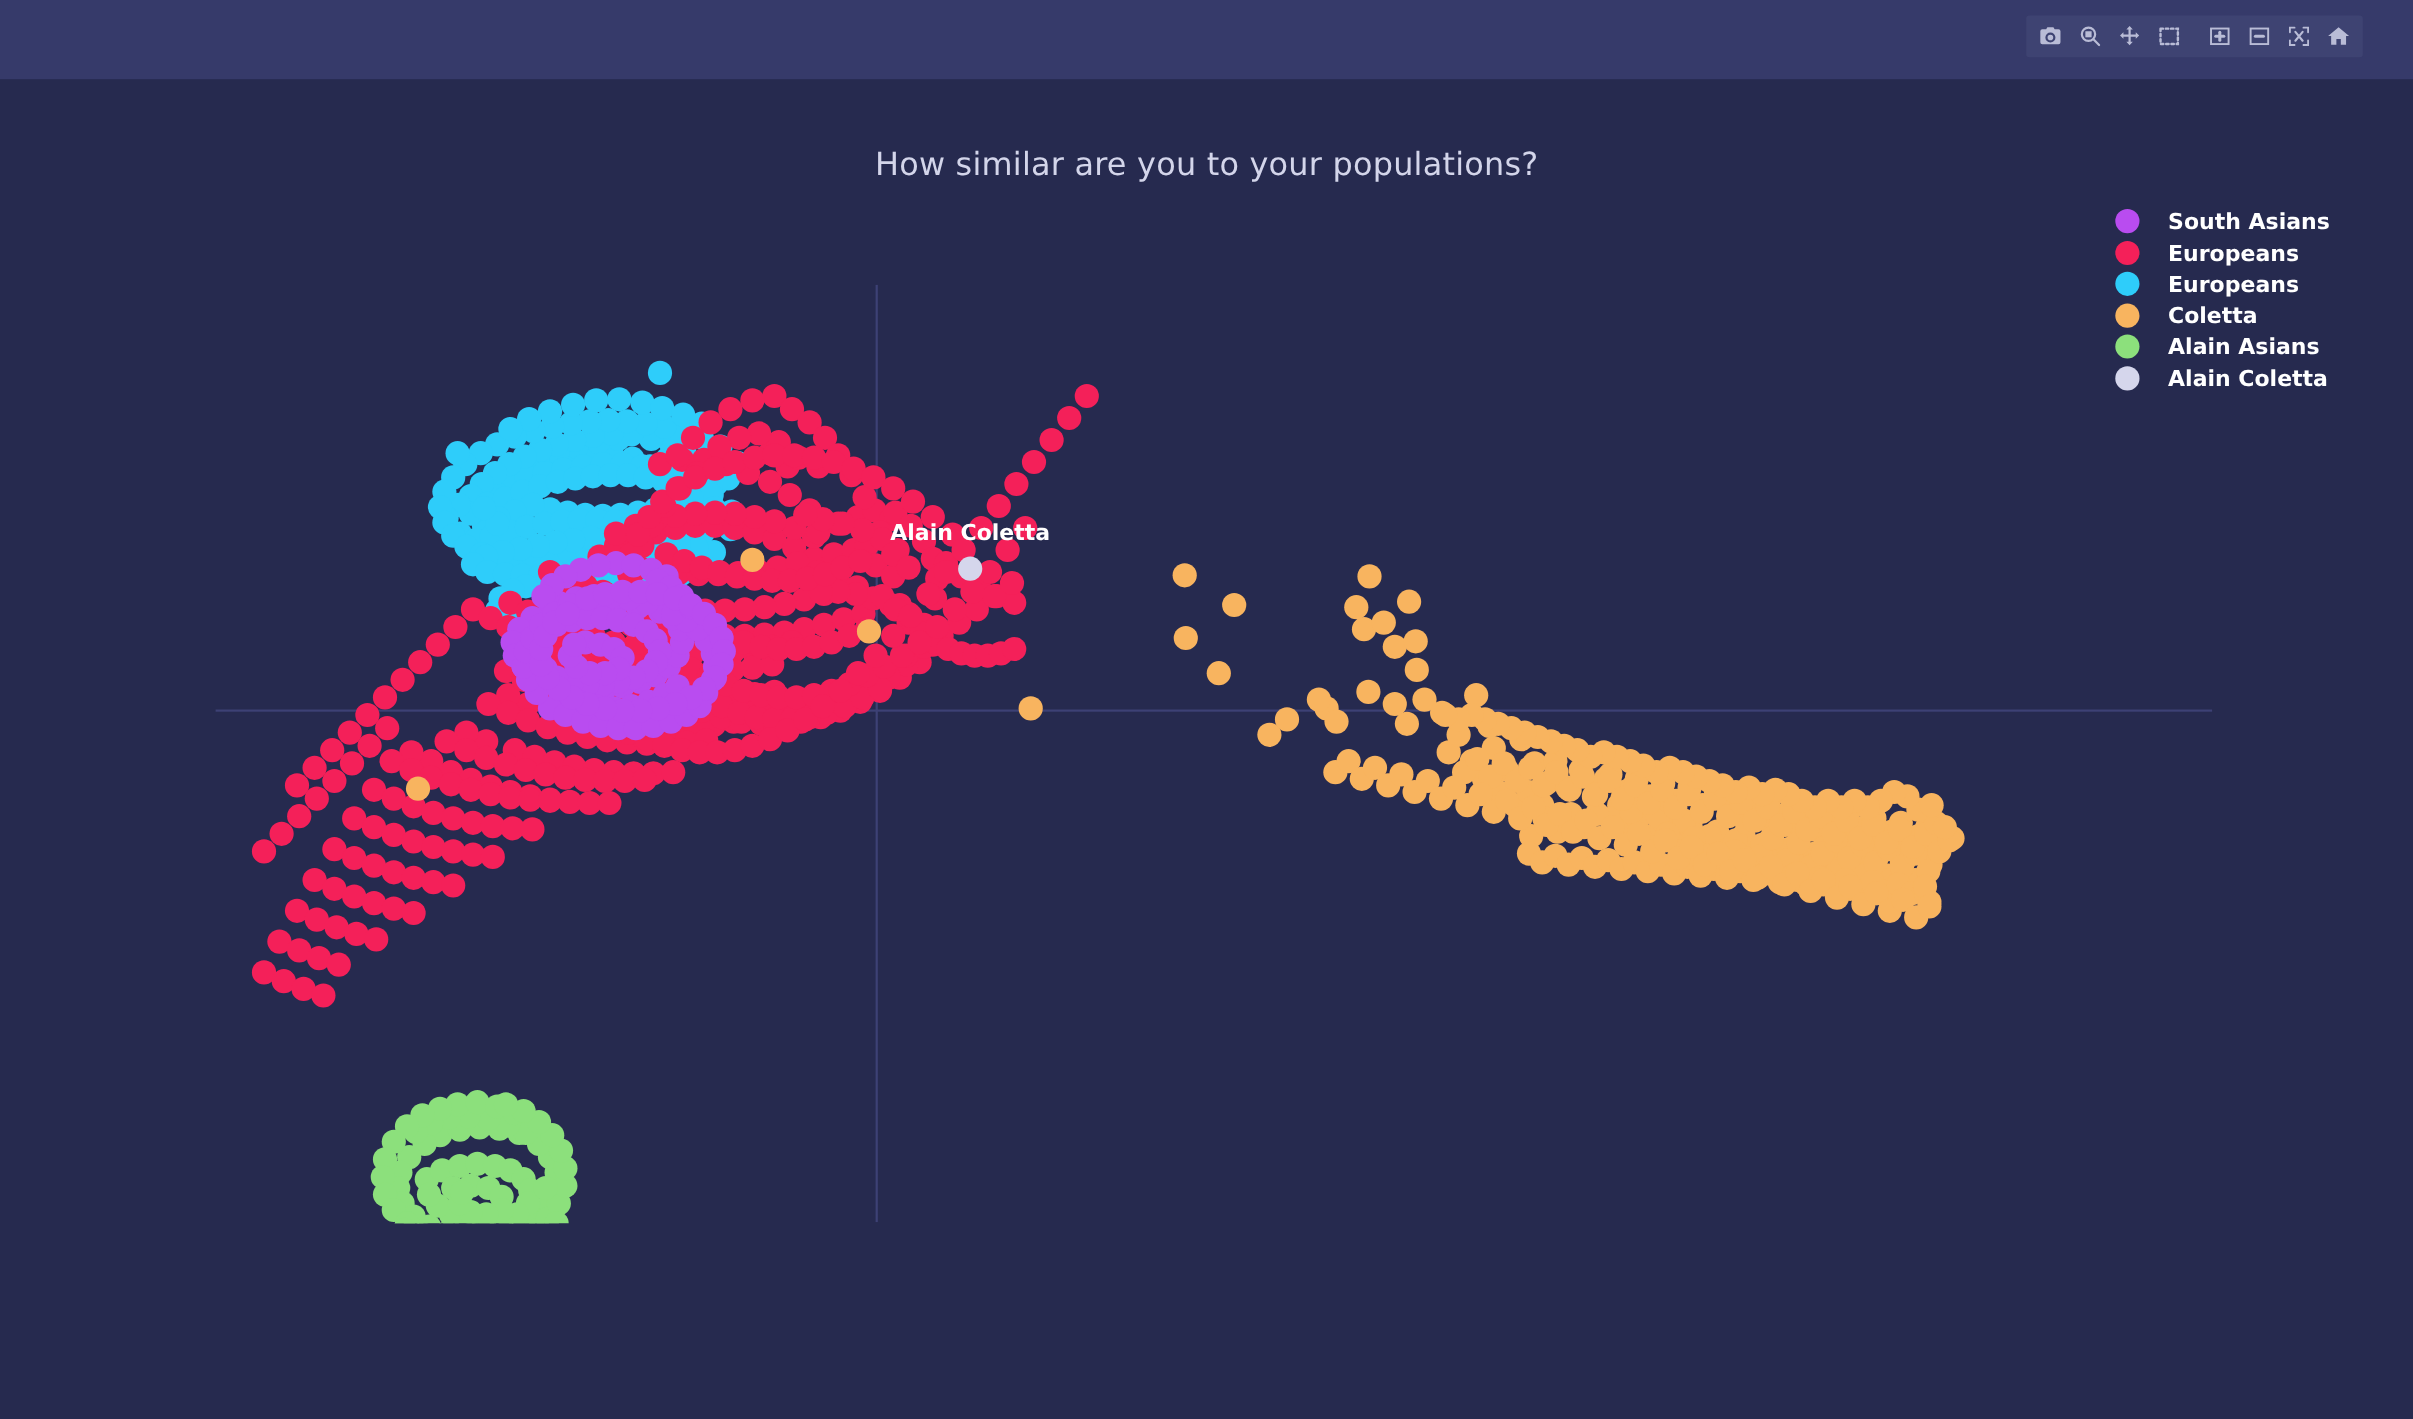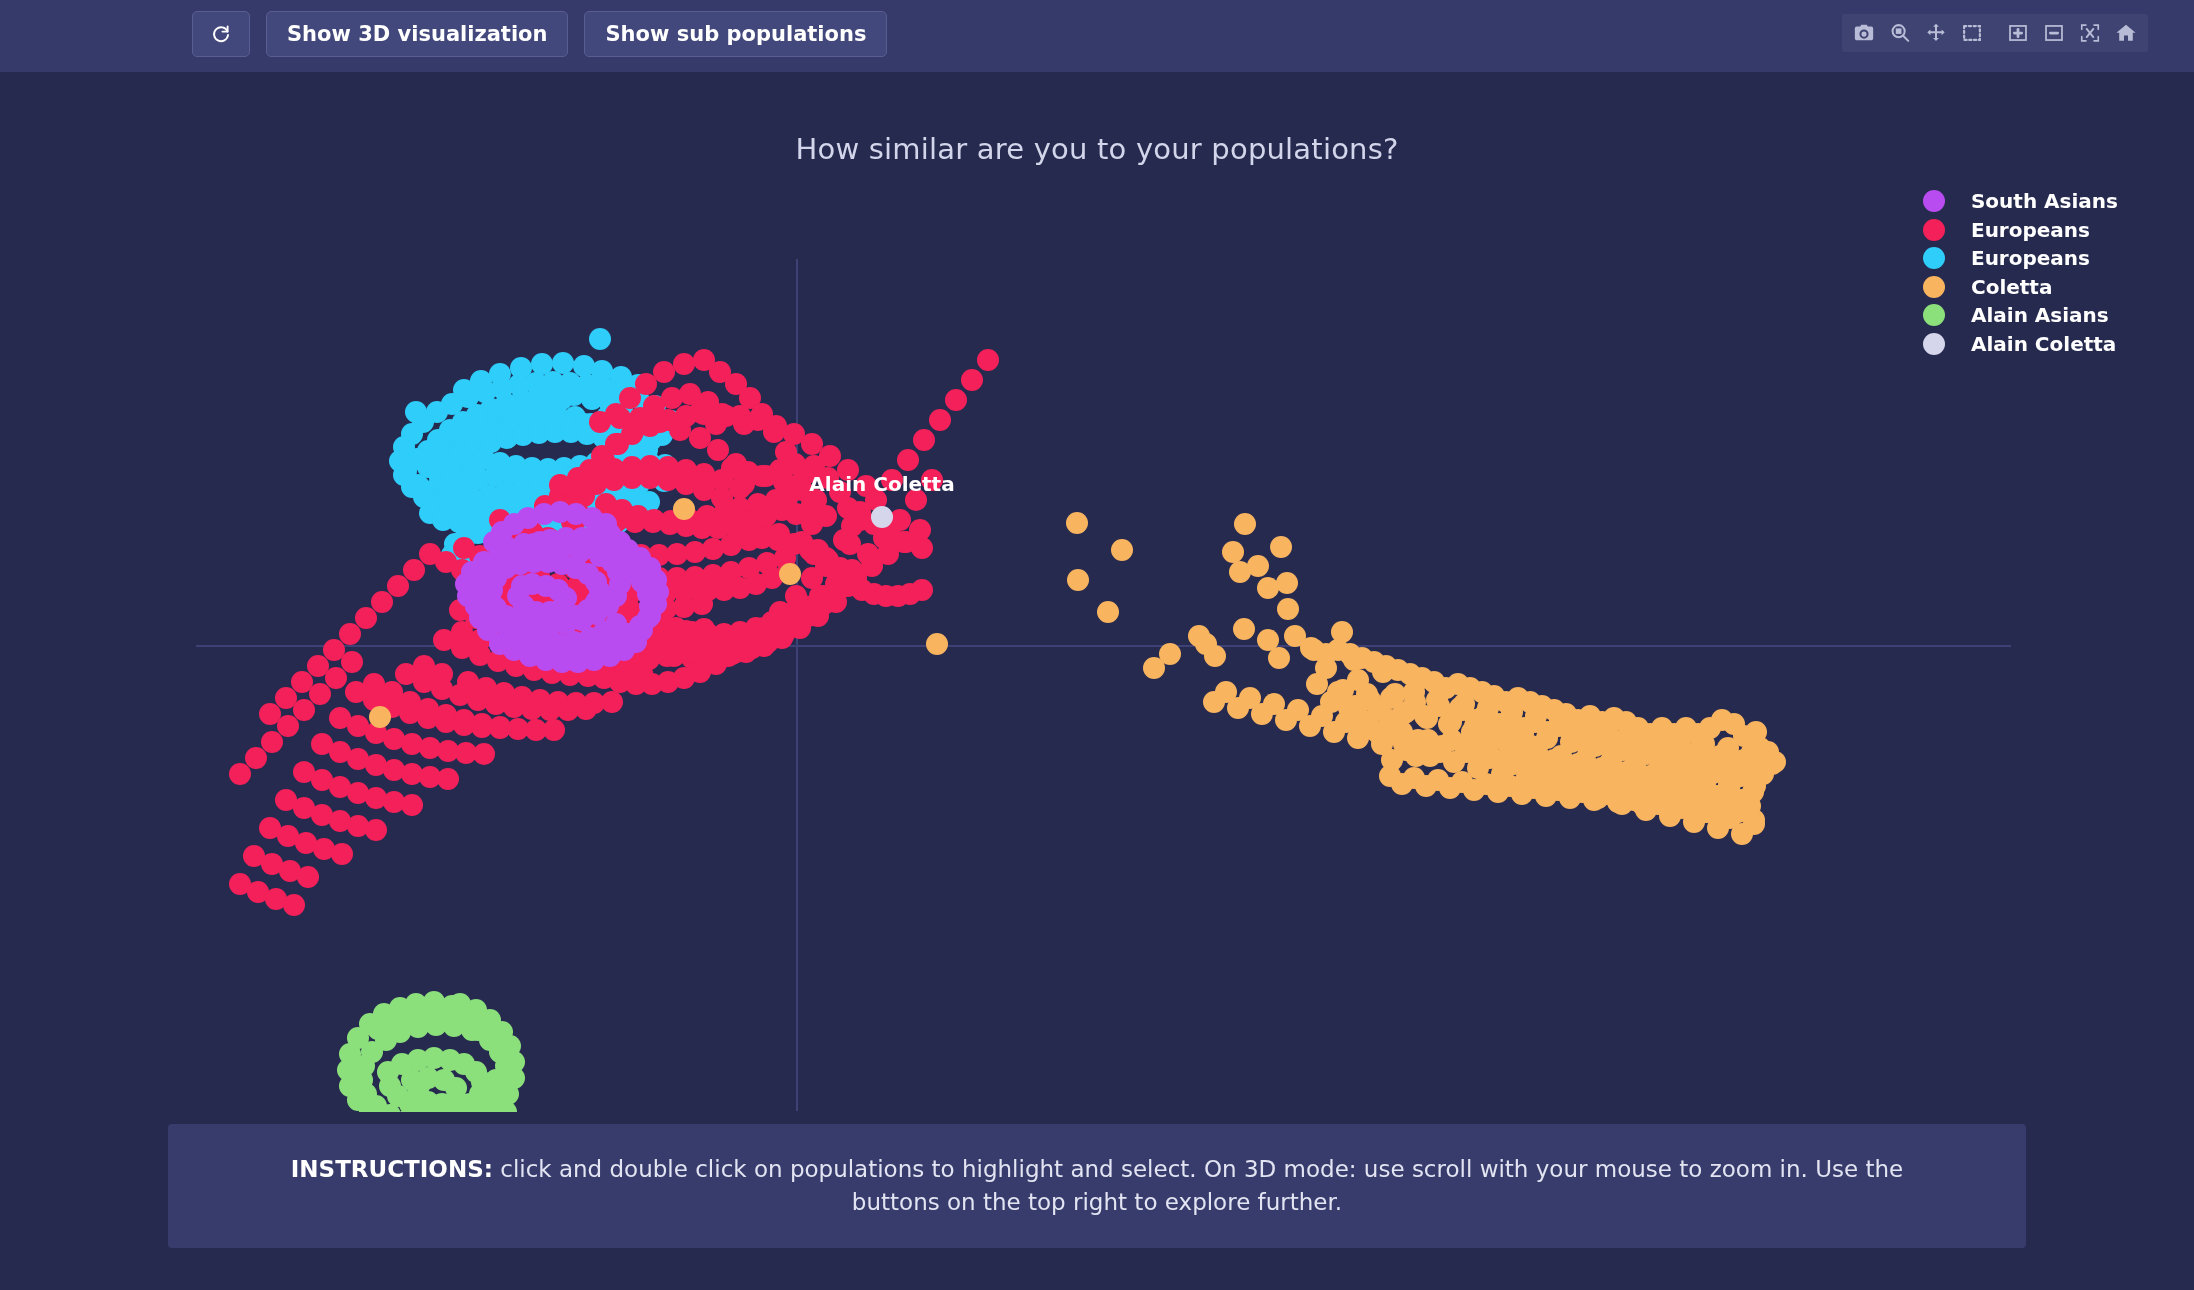--- a/index.html
+++ b/index.html
@@ -195,40 +195,20 @@
   }
   .instructions-text b { font-weight: bold; color: #ffffff; }
 </style>
 </head>
 <body>
 
 <div id="app">
 
   <div class="header">
 
-    <div class="btn-group">
-
-      <div class="btn btn-icon-only">
-        <span>
-          <svg width="24" height="24" viewBox="0 0 24 24" fill="none" stroke="#ffffff" stroke-width="1.9" stroke-linecap="round" stroke-linejoin="round">
-            <path d="M18.5 9.5A7 7 0 1 0 19 13"></path>
-            <polyline points="18.6 4.4 18.6 9.6 13.4 9.6"></polyline>
-          </svg>
-        </span>
-      </div>
-
-      <div class="btn">
-        <span>Show 3D visualization</span>
-      </div>
-
-      <div class="btn">
-        <span>Show sub populations</span>
-      </div>
-
-    </div>
 
     <div class="modebar">
 
       <div class="modebar-btn">
         <span>
           <svg width="22" height="22" viewBox="0 0 24 24" fill="#b9bcd6">
             <path d="M9 3l-1.2 2H4a2 2 0 0 0-2 2v11a2 2 0 0 0 2 2h16a2 2 0 0 0 2-2V7a2 2 0 0 0-2-2h-3.8L15 3H9zm3 5.2a5 5 0 1 1 0 10 5 5 0 0 1 0-10zm0 2.2a2.8 2.8 0 1 0 0 5.6 2.8 2.8 0 0 0 0-5.6z"></path>
           </svg>
         </span>
       </div>
@@ -1610,19 +1590,14 @@
           <span class="legend-swatch" style="background: rgb(140, 224, 124);"></span>
           <span class="legend-label">Alain Asians</span>
         </div>
         <div class="legend-item">
           <span class="legend-swatch" style="background: rgb(213, 214, 236);"></span>
           <span class="legend-label">Alain Coletta</span>
         </div>
       </div>
   </div>
 
-  <div class="instructions">
-    <div class="instructions-text">
-      <b>INSTRUCTIONS:</b><span> click and double click on populations to highlight and select. On 3D mode: use scroll with your mouse to zoom in. Use the buttons on the top right to explore further.</span>
-    </div>
-  </div>
 
 </div>
 
 </body></html>

